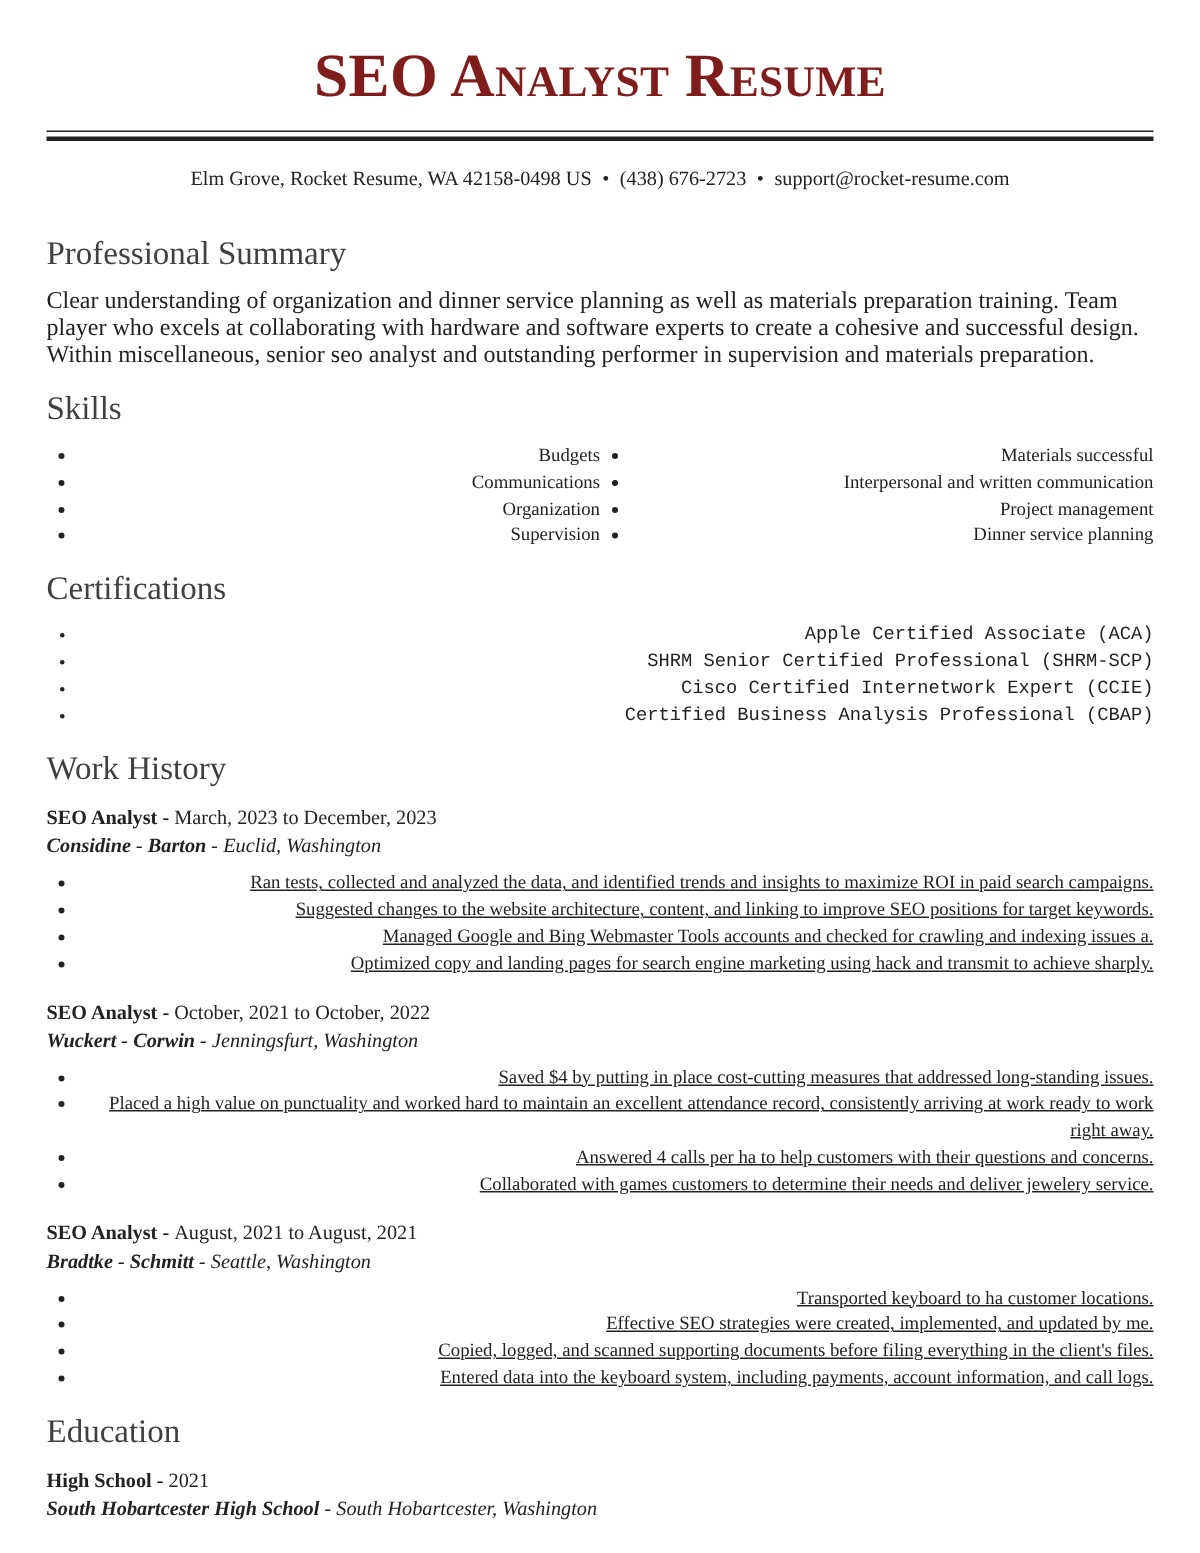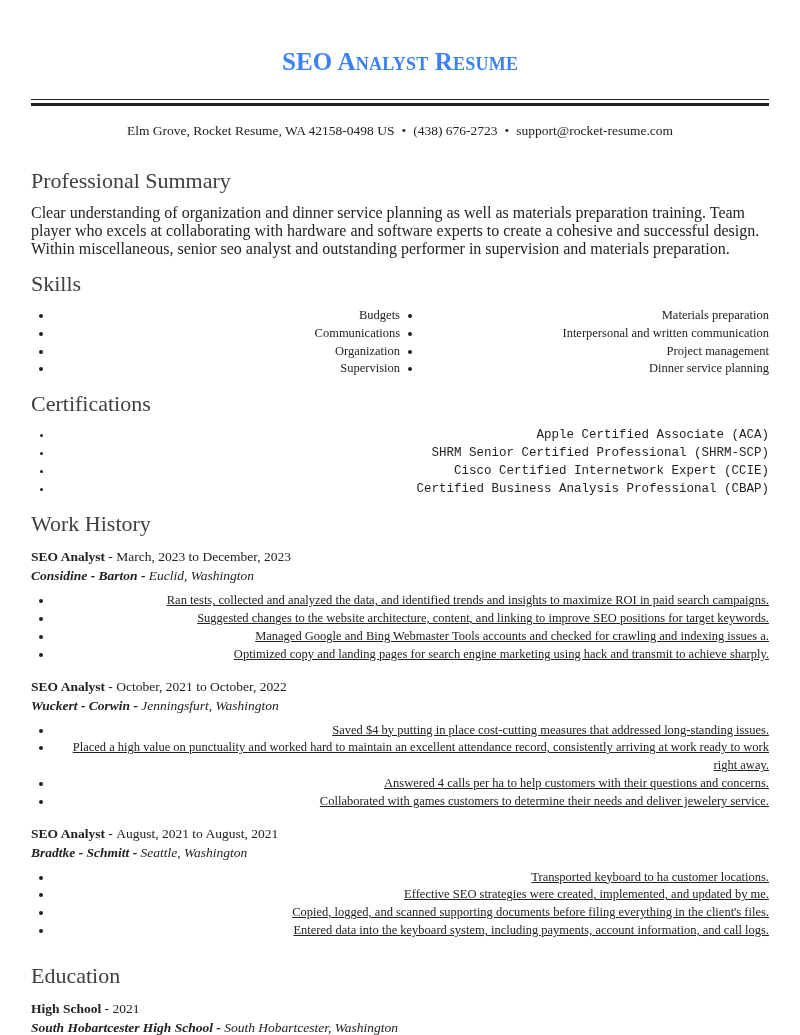--- a/index.html
+++ b/index.html
@@ -3,23 +3,23 @@
   <meta charset="utf-8">
   <style>
     html, body { margin: 0; padding: 0; background: #ffffff; }
     body {
       width: 800px; height: 1035px; overflow: hidden;
       font-family: "Liberation Serif", "DejaVu Serif", serif;
       color: #222222;
     }
     .page { position: relative; padding: 0 31px; }
     .title {
-      text-align: center; margin: 0; padding-top: 40px;
-      font-size: 25px; font-weight: bold; font-variant: small-caps;
-      letter-spacing: 0.2px; line-height: 44px; color: #3b82f6;
+      text-align: center; margin: 0; padding-top: 28px;
+      font-size: 41px; font-weight: bold; font-variant: small-caps;
+      letter-spacing: 0.2px; line-height: 44px; color: #7f1d1d;
     }
     .rule-thin { margin-top: 15px; height: 0; border-top: 1.5px solid #222; }
     .rule-thick { margin-top: 3px; height: 0; border-top: 3px solid #222; }
     .contact {
       text-align: center; font-size: 13.5px; margin-top: 16px; line-height: 18px;
     }
     .contact .sep { margin: 0 7px; }
     h2 {
       font-weight: normal; font-size: 22px; margin: 0; line-height: 28px; color: #404040;
     }
@@ -58,21 +58,21 @@
   <div class="section" style="margin-top:12px">
     <h2>Skills</h2>
     <div class="skills">
       <ul>
         <li>Budgets</li>
         <li>Communications</li>
         <li>Organization</li>
         <li>Supervision</li>
       </ul>
       <ul>
-        <li>Materials preparation</li>
+        <li>Materials successful</li>
         <li>Interpersonal and written communication</li>
         <li>Project management</li>
         <li>Dinner service planning</li>
       </ul>
     </div>
   </div>
 
   <div class="section" style="margin-top:12px">
     <h2>Certifications</h2>
     <ul class="certs">
@@ -125,21 +125,21 @@
       </div>
       <ul>
         <li>Transported keyboard to ha customer locations.</li>
         <li>Effective SEO strategies were created, implemented, and updated by me.</li>
         <li>Copied, logged, and scanned supporting documents before filing everything in the client's files.</li>
         <li>Entered data into the keyboard system, including payments, account information, and call logs.</li>
       </ul>
     </div>
   </div>
 
-  <div class="section" style="margin-top:22px">
+  <div class="section" style="margin-top:12px">
     <h2>Education</h2>
     <div class="job">
       <div class="job-line1">
         <b>High School</b><b> - </b><span>2021</span>
       </div>
       <div class="job-line2">
         <b>South Hobartcester High School</b><b> - </b><span>South Hobartcester, Washington</span>
       </div>
     </div>
   </div>

